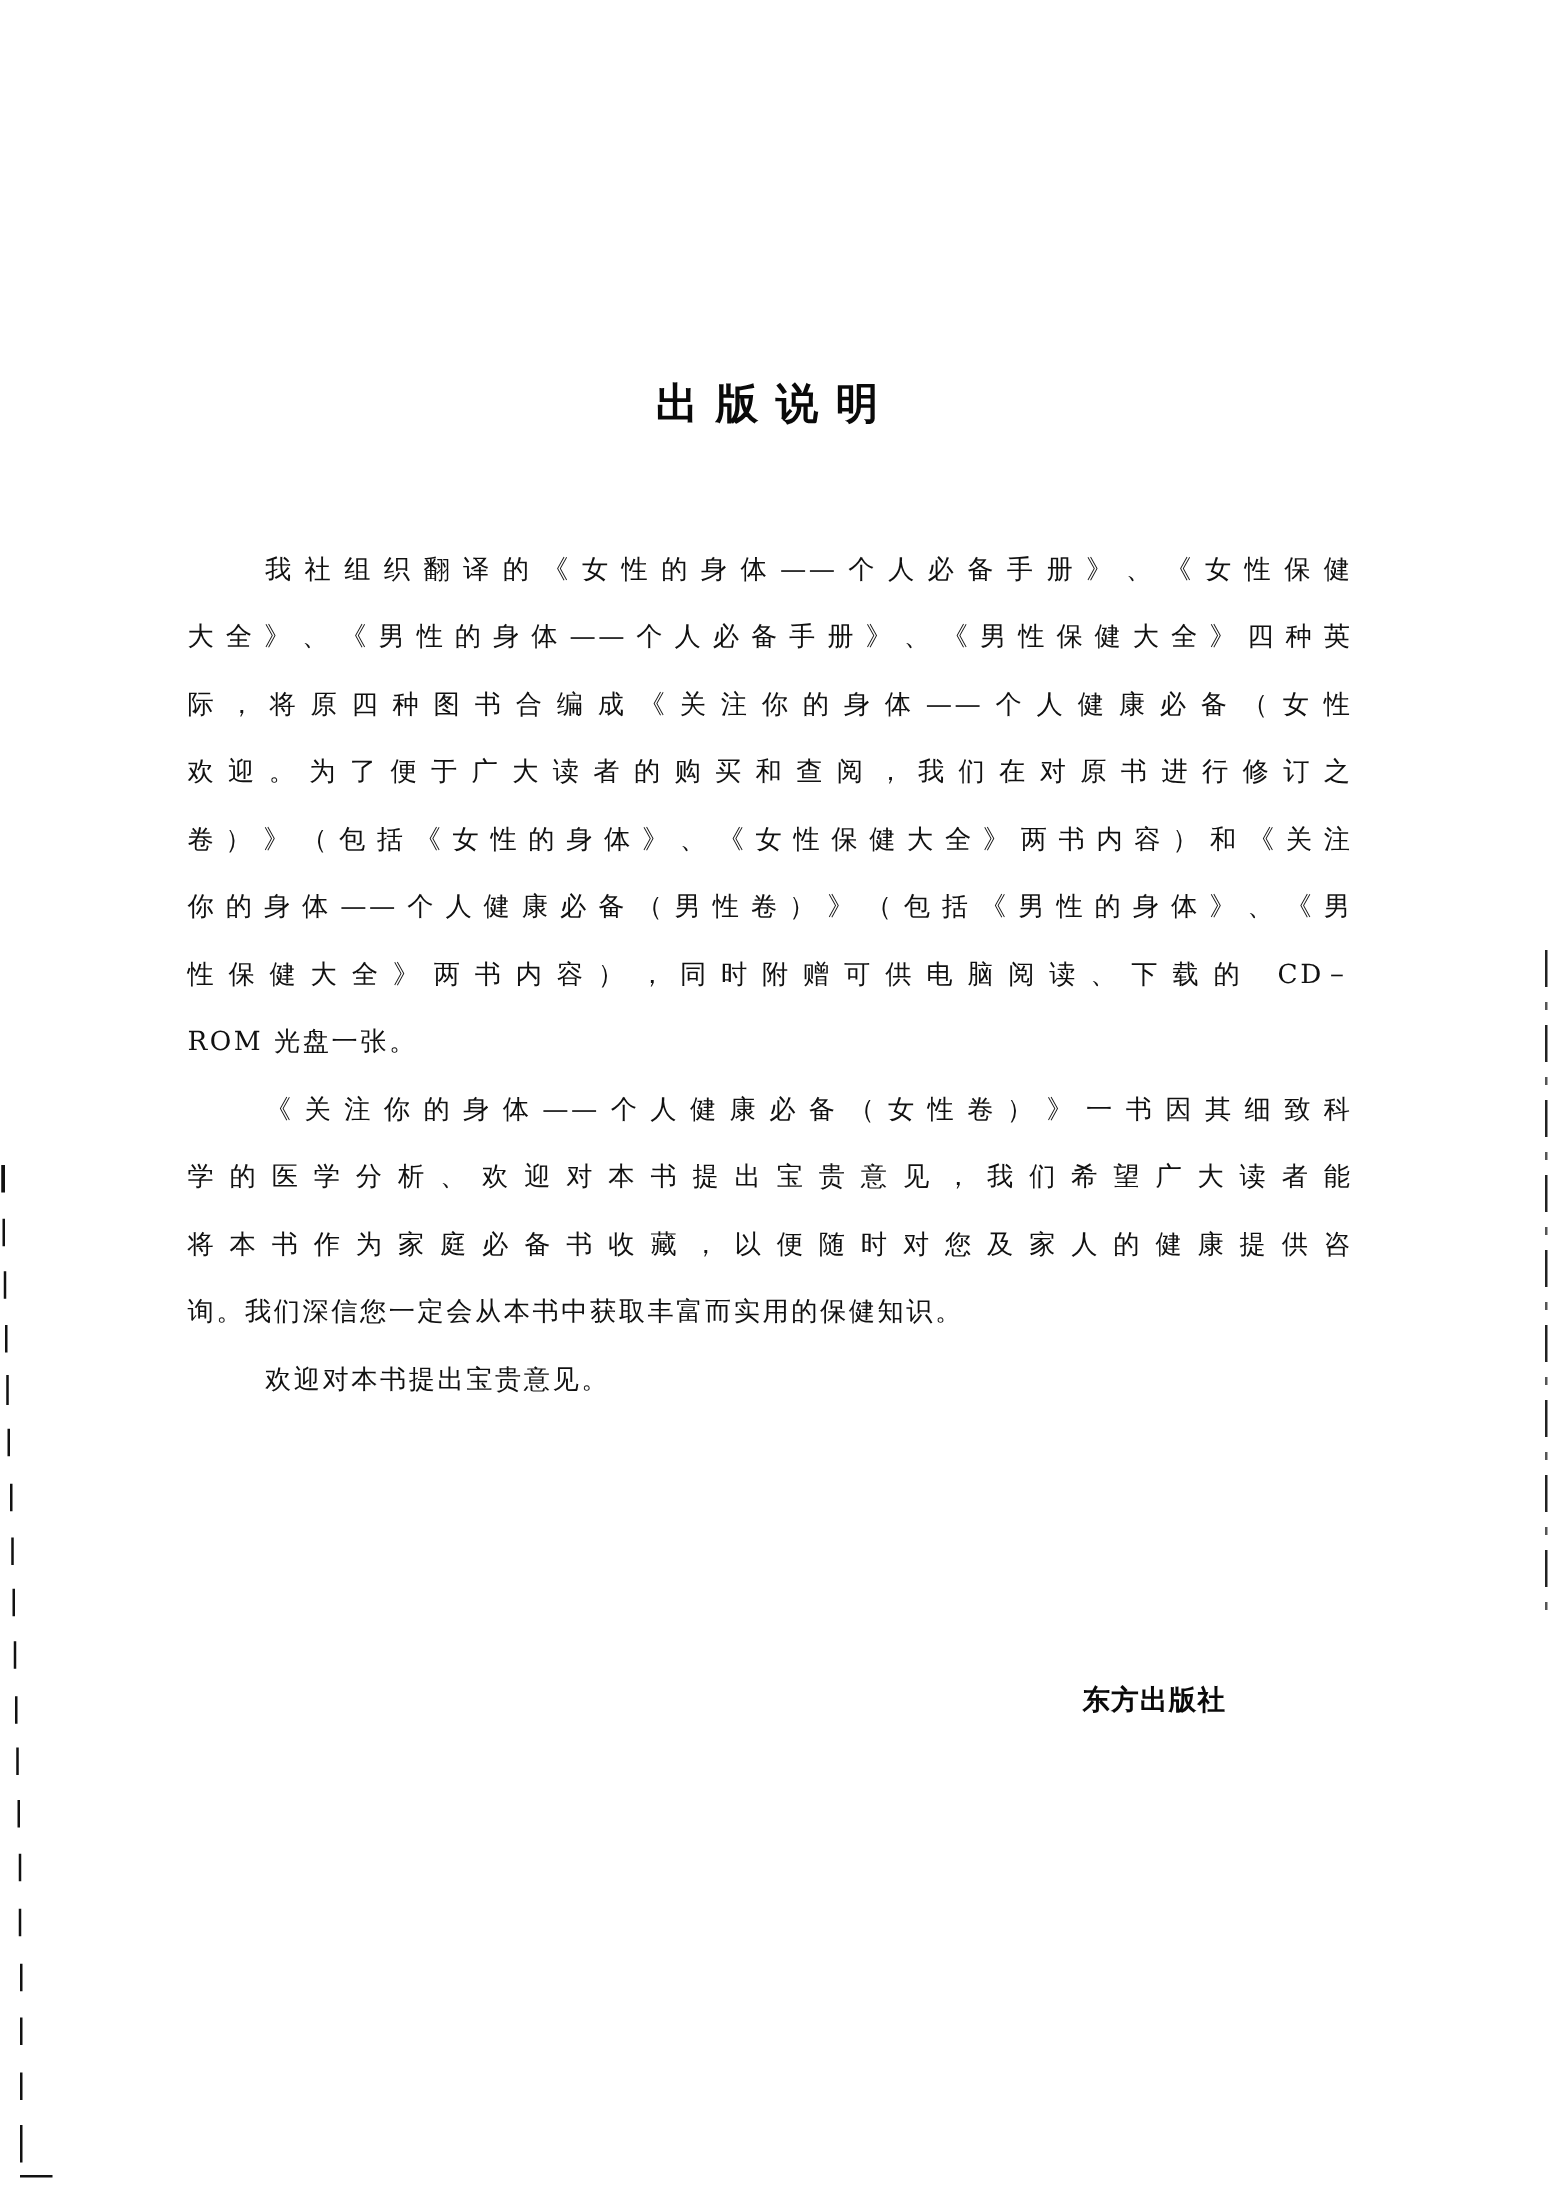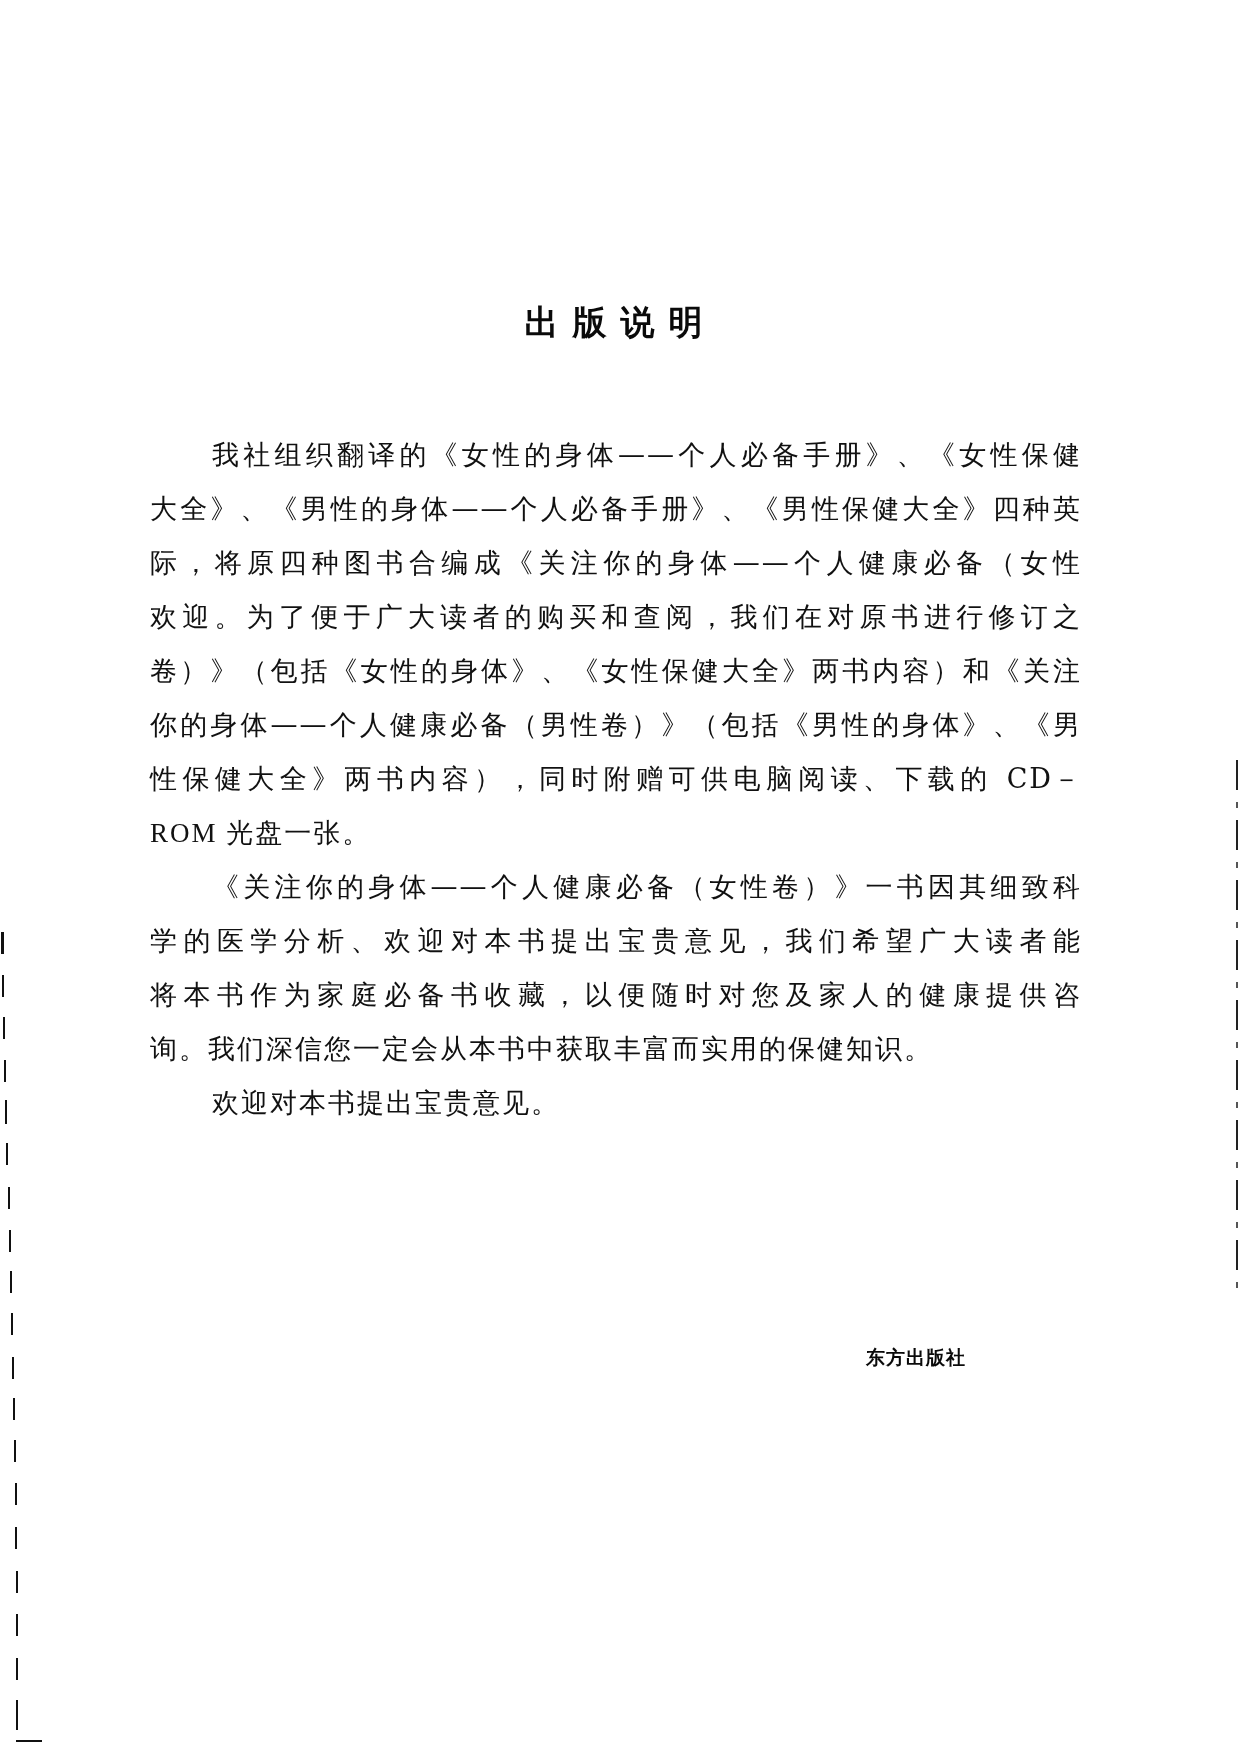--- a/index.html
+++ b/index.html
@@ -35,41 +35,40 @@
     }
     .body-text {
       position: absolute;
       left: 150px;
       width: 932px;
       top: 428px;
     }
     .line {
       height: 54px;
       line-height: 54px;
-      font-size: 27px;
+      font-size: 21px;
       white-space: nowrap;
       text-align: justify;
       text-align-last: justify;
       letter-spacing: 2px;
     }
     .line.indent {
       padding-left: 62px;
     }
     .line.last {
       text-align: right;
       text-align-last: left;
-      font-family: Liberation Serif, serif;
     }
     .publisher {
       position: absolute;
       left: 866px;
       top: 1345px;
       font-family: "DejaVu Sans", "Liberation Sans", sans-serif;
       font-weight: bold;
-      font-size: 19px;
+      font-size: 22px;
       letter-spacing: 1px;
       color: #0a0a0a;
     }
     
     .edge-mark {
       position: absolute;
       background: #111;
     }
     .edge-right {
       position: absolute;

